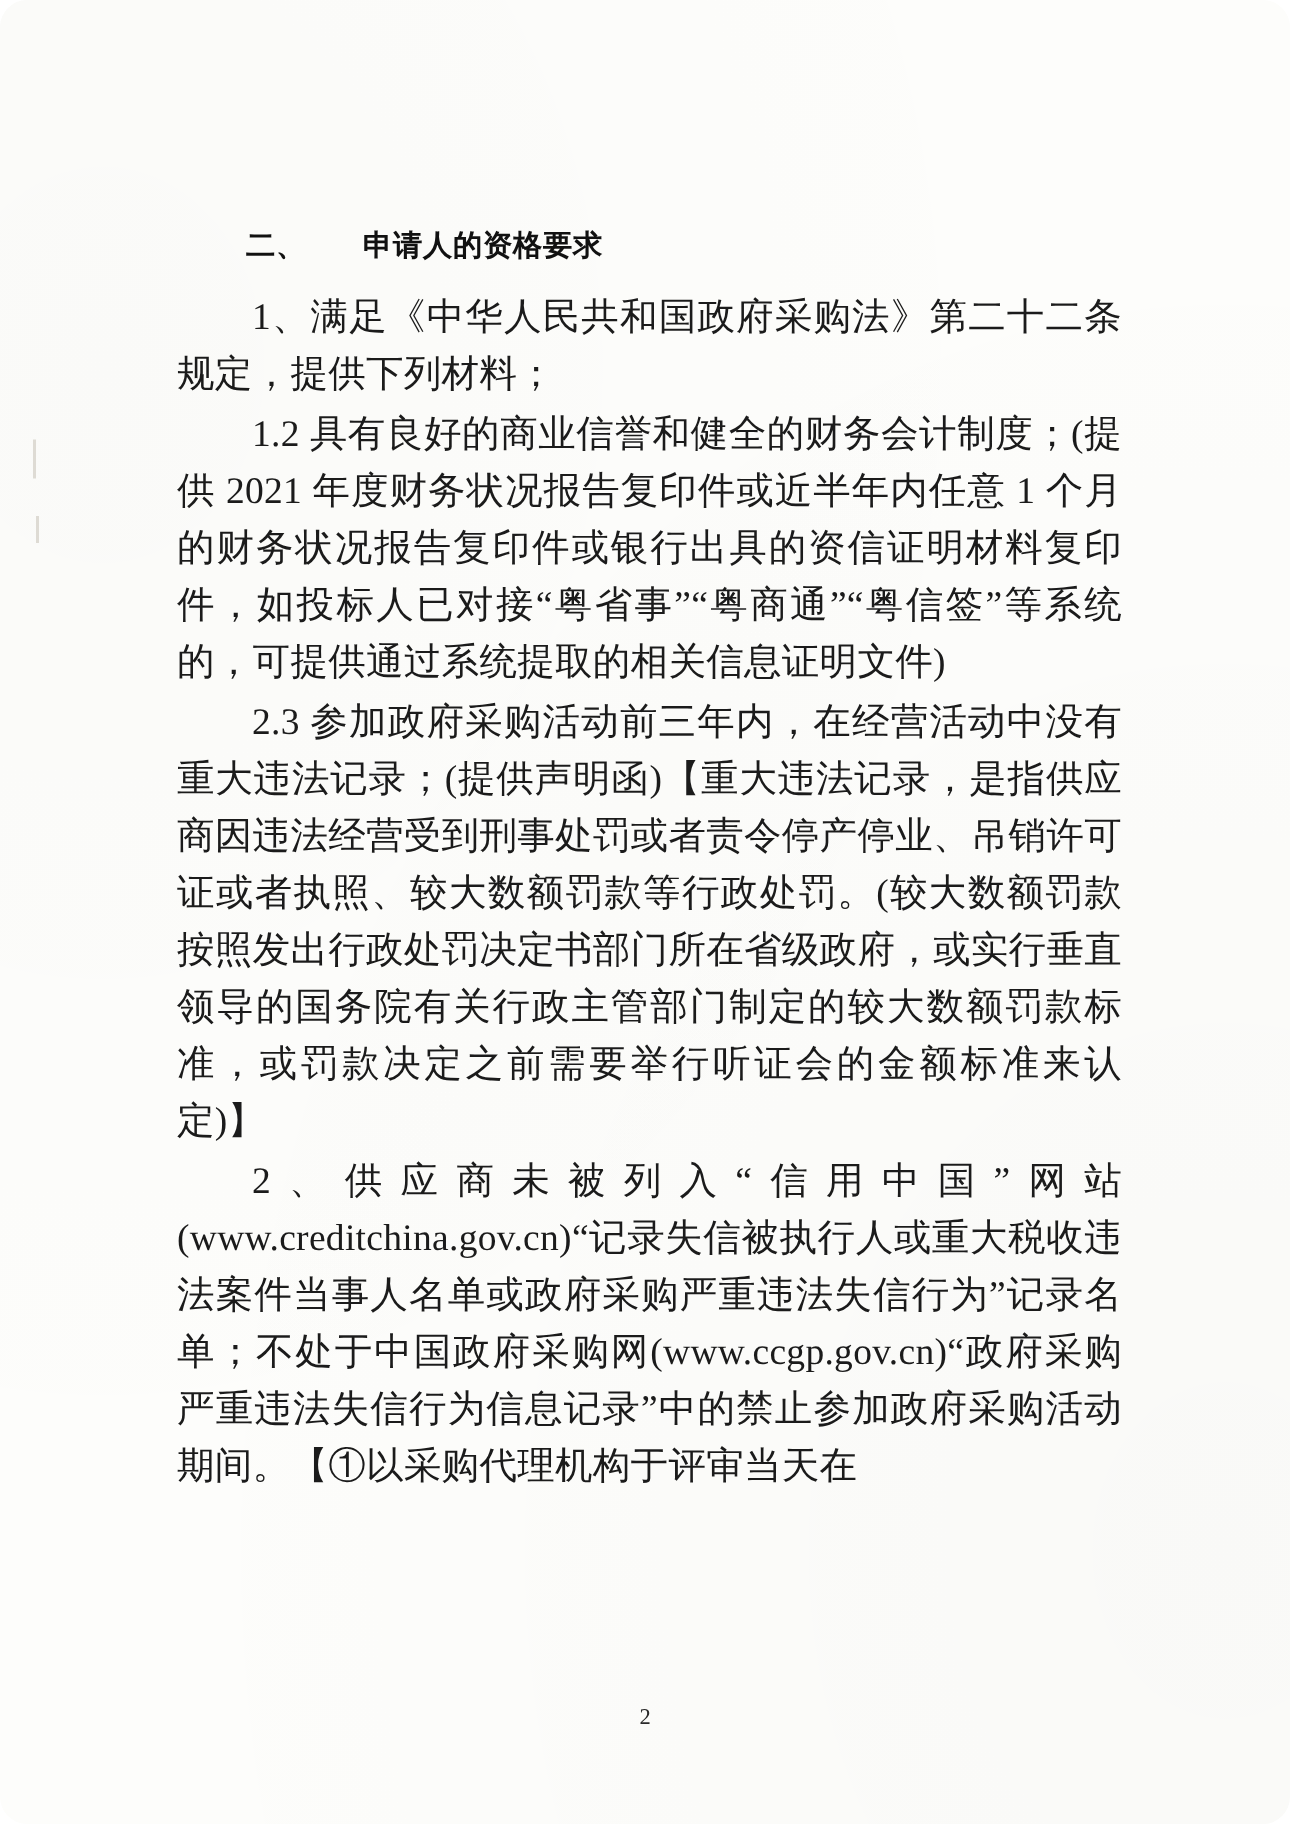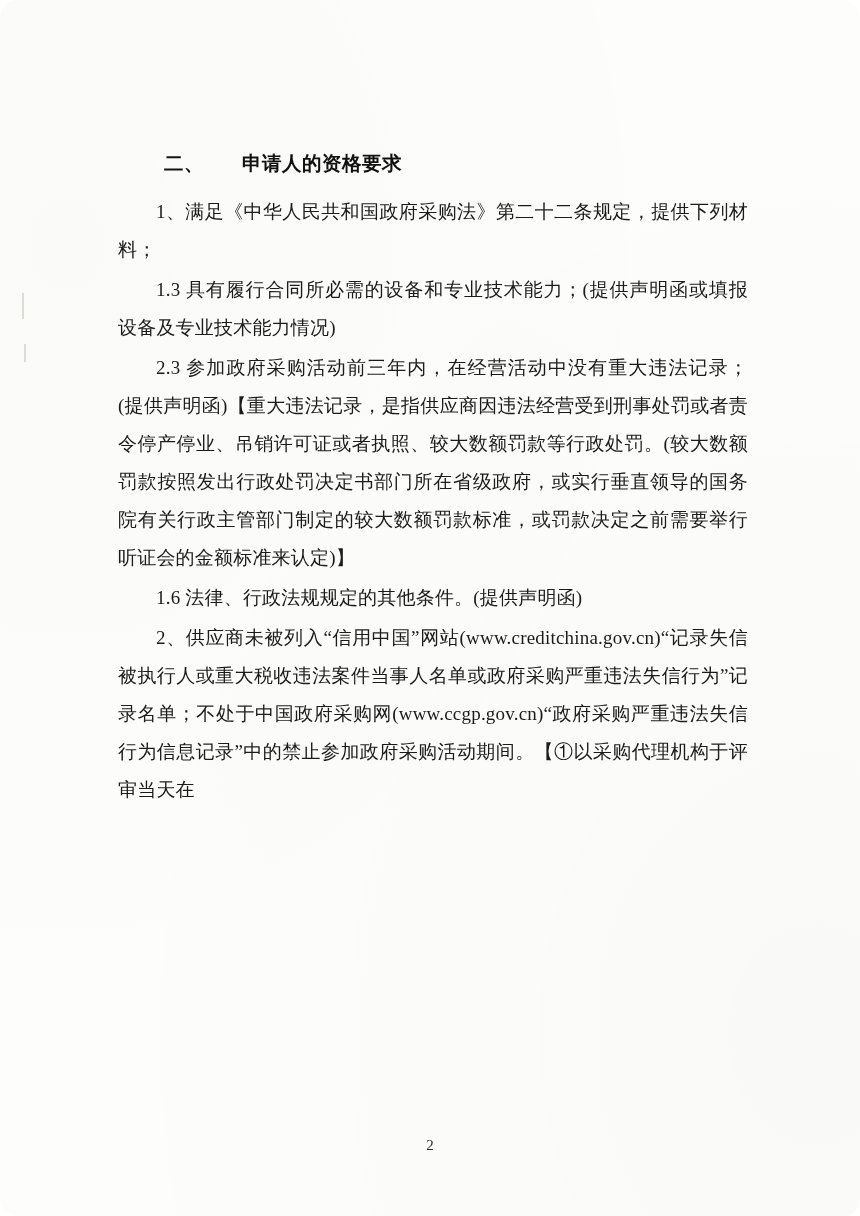--- a/index.html
+++ b/index.html
@@ -30,21 +30,21 @@
     letter-spacing: 0.5px;
     margin: 0 0 16px 0;
     padding-left: 46px;
     color: #111;
   }
   .heading .num {
     margin-right: 38px;
   }
   p.para {
     margin: 0 0 2px 0;
-    font-size: 19px;
+    font-size: 25px;
     line-height: 38px;
     text-align: justify;
     text-justify: inter-ideograph;
     text-indent: 2em;
     color: #1b1b1b;
     letter-spacing: 0.2px;
   }
   .page-number {
     position: absolute;
     left: 0;
@@ -79,20 +79,19 @@
   <div class="paper-grain"></div>
   <div class="edge-mark m1"></div>
   <div class="edge-mark m2"></div>
 
   <div class="content">
     <h2 class="heading">
       <span class="num">二、</span><span>申请人的资格要求</span>
     </h2>
 
     <p class="para">1、满足《中华人民共和国政府采购法》第二十二条规定，提供下列材料；</p>
-    <p class="para">1.3 具有履行合同所必需的设备和专业技术能力；(提供声明函或填报设备及专业技术能力情况)</p>
+    <p class="para">1.2 具有良好的商业信誉和健全的财务会计制度；(提供 2021 年度财务状况报告复印件或近半年内任意 1 个月的财务状况报告复印件或银行出具的资信证明材料复印件，如投标人已对接“粤省事”“粤商通”“粤信签”等系统的，可提供通过系统提取的相关信息证明文件)</p>
     <p class="para">2.3 参加政府采购活动前三年内，在经营活动中没有重大违法记录；(提供声明函)【重大违法记录，是指供应商因违法经营受到刑事处罚或者责令停产停业、吊销许可证或者执照、较大数额罚款等行政处罚。(较大数额罚款按照发出行政处罚决定书部门所在省级政府，或实行垂直领导的国务院有关行政主管部门制定的较大数额罚款标准，或罚款决定之前需要举行听证会的金额标准来认定)】</p>
-    <p class="para">1.6 法律、行政法规规定的其他条件。(提供声明函)</p>
     <p class="para">2、供应商未被列入“信用中国”网站(www.creditchina.gov.cn)“记录失信被执行人或重大税收违法案件当事人名单或政府采购严重违法失信行为”记录名单；不处于中国政府采购网(www.ccgp.gov.cn)“政府采购严重违法失信行为信息记录”中的禁止参加政府采购活动期间。【①以采购代理机构于评审当天在</p>
   </div>
 
   <div class="page-number">2</div>
 </div>
 
 </body></html>

